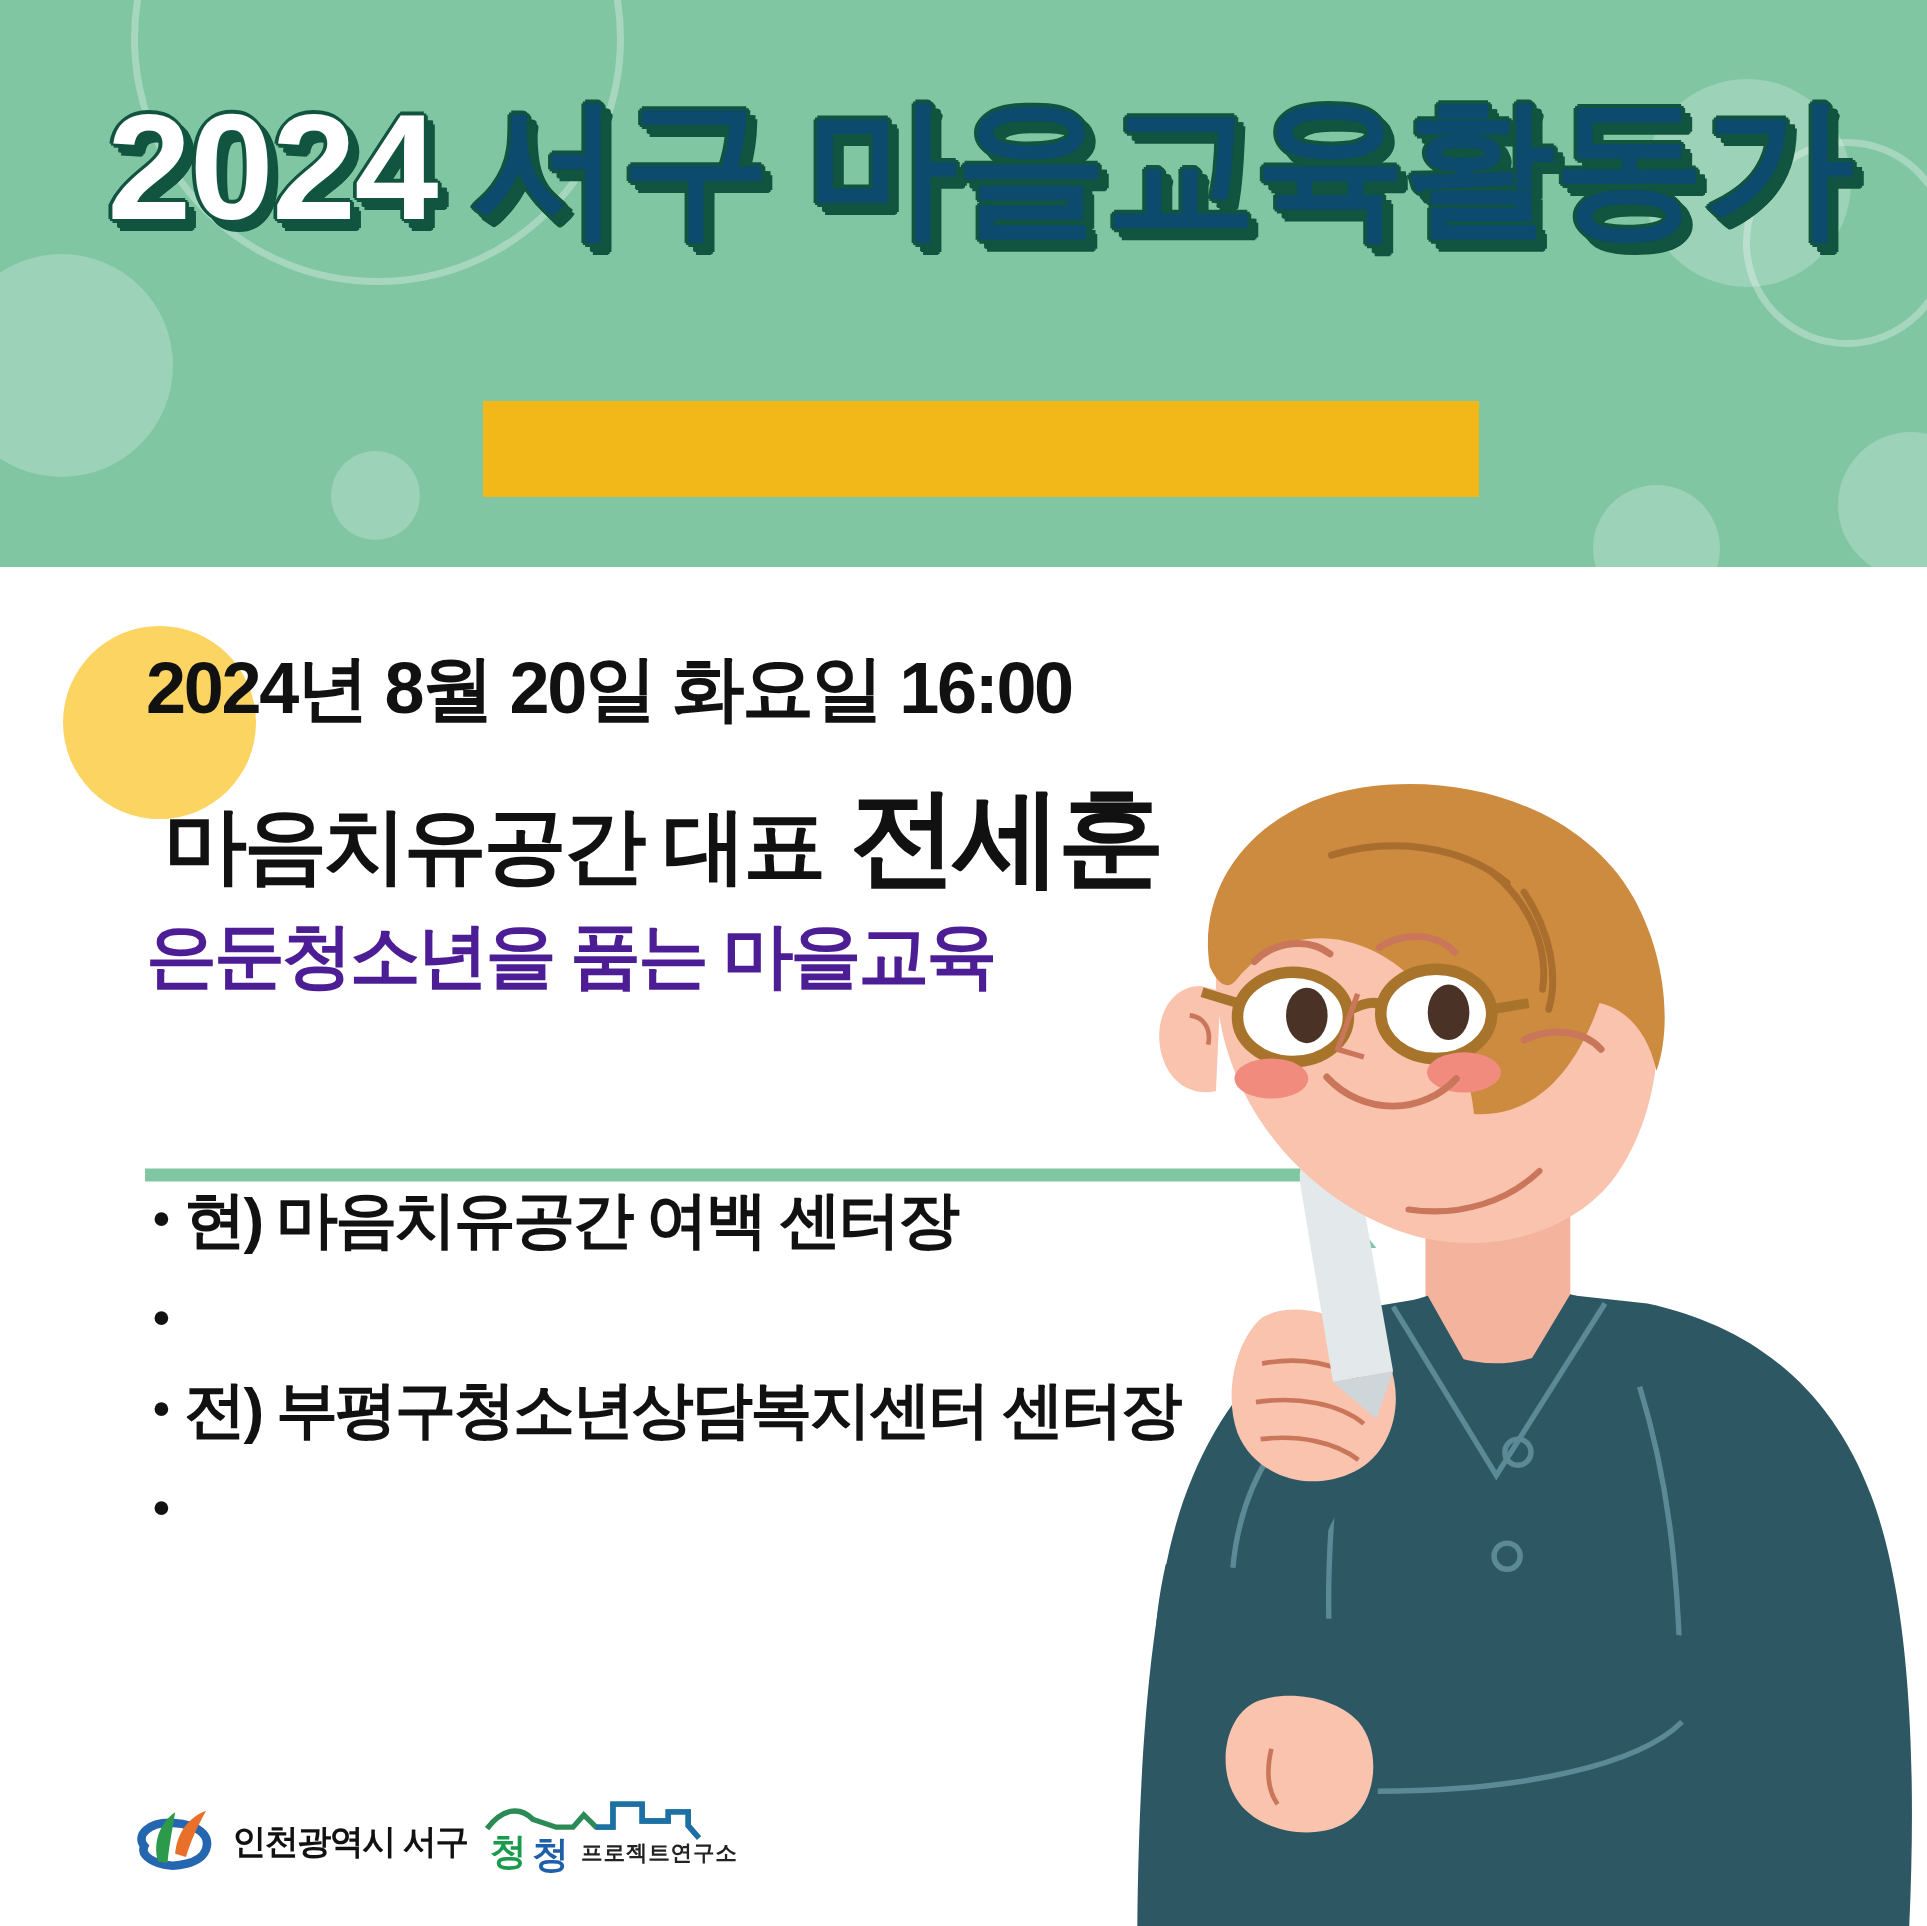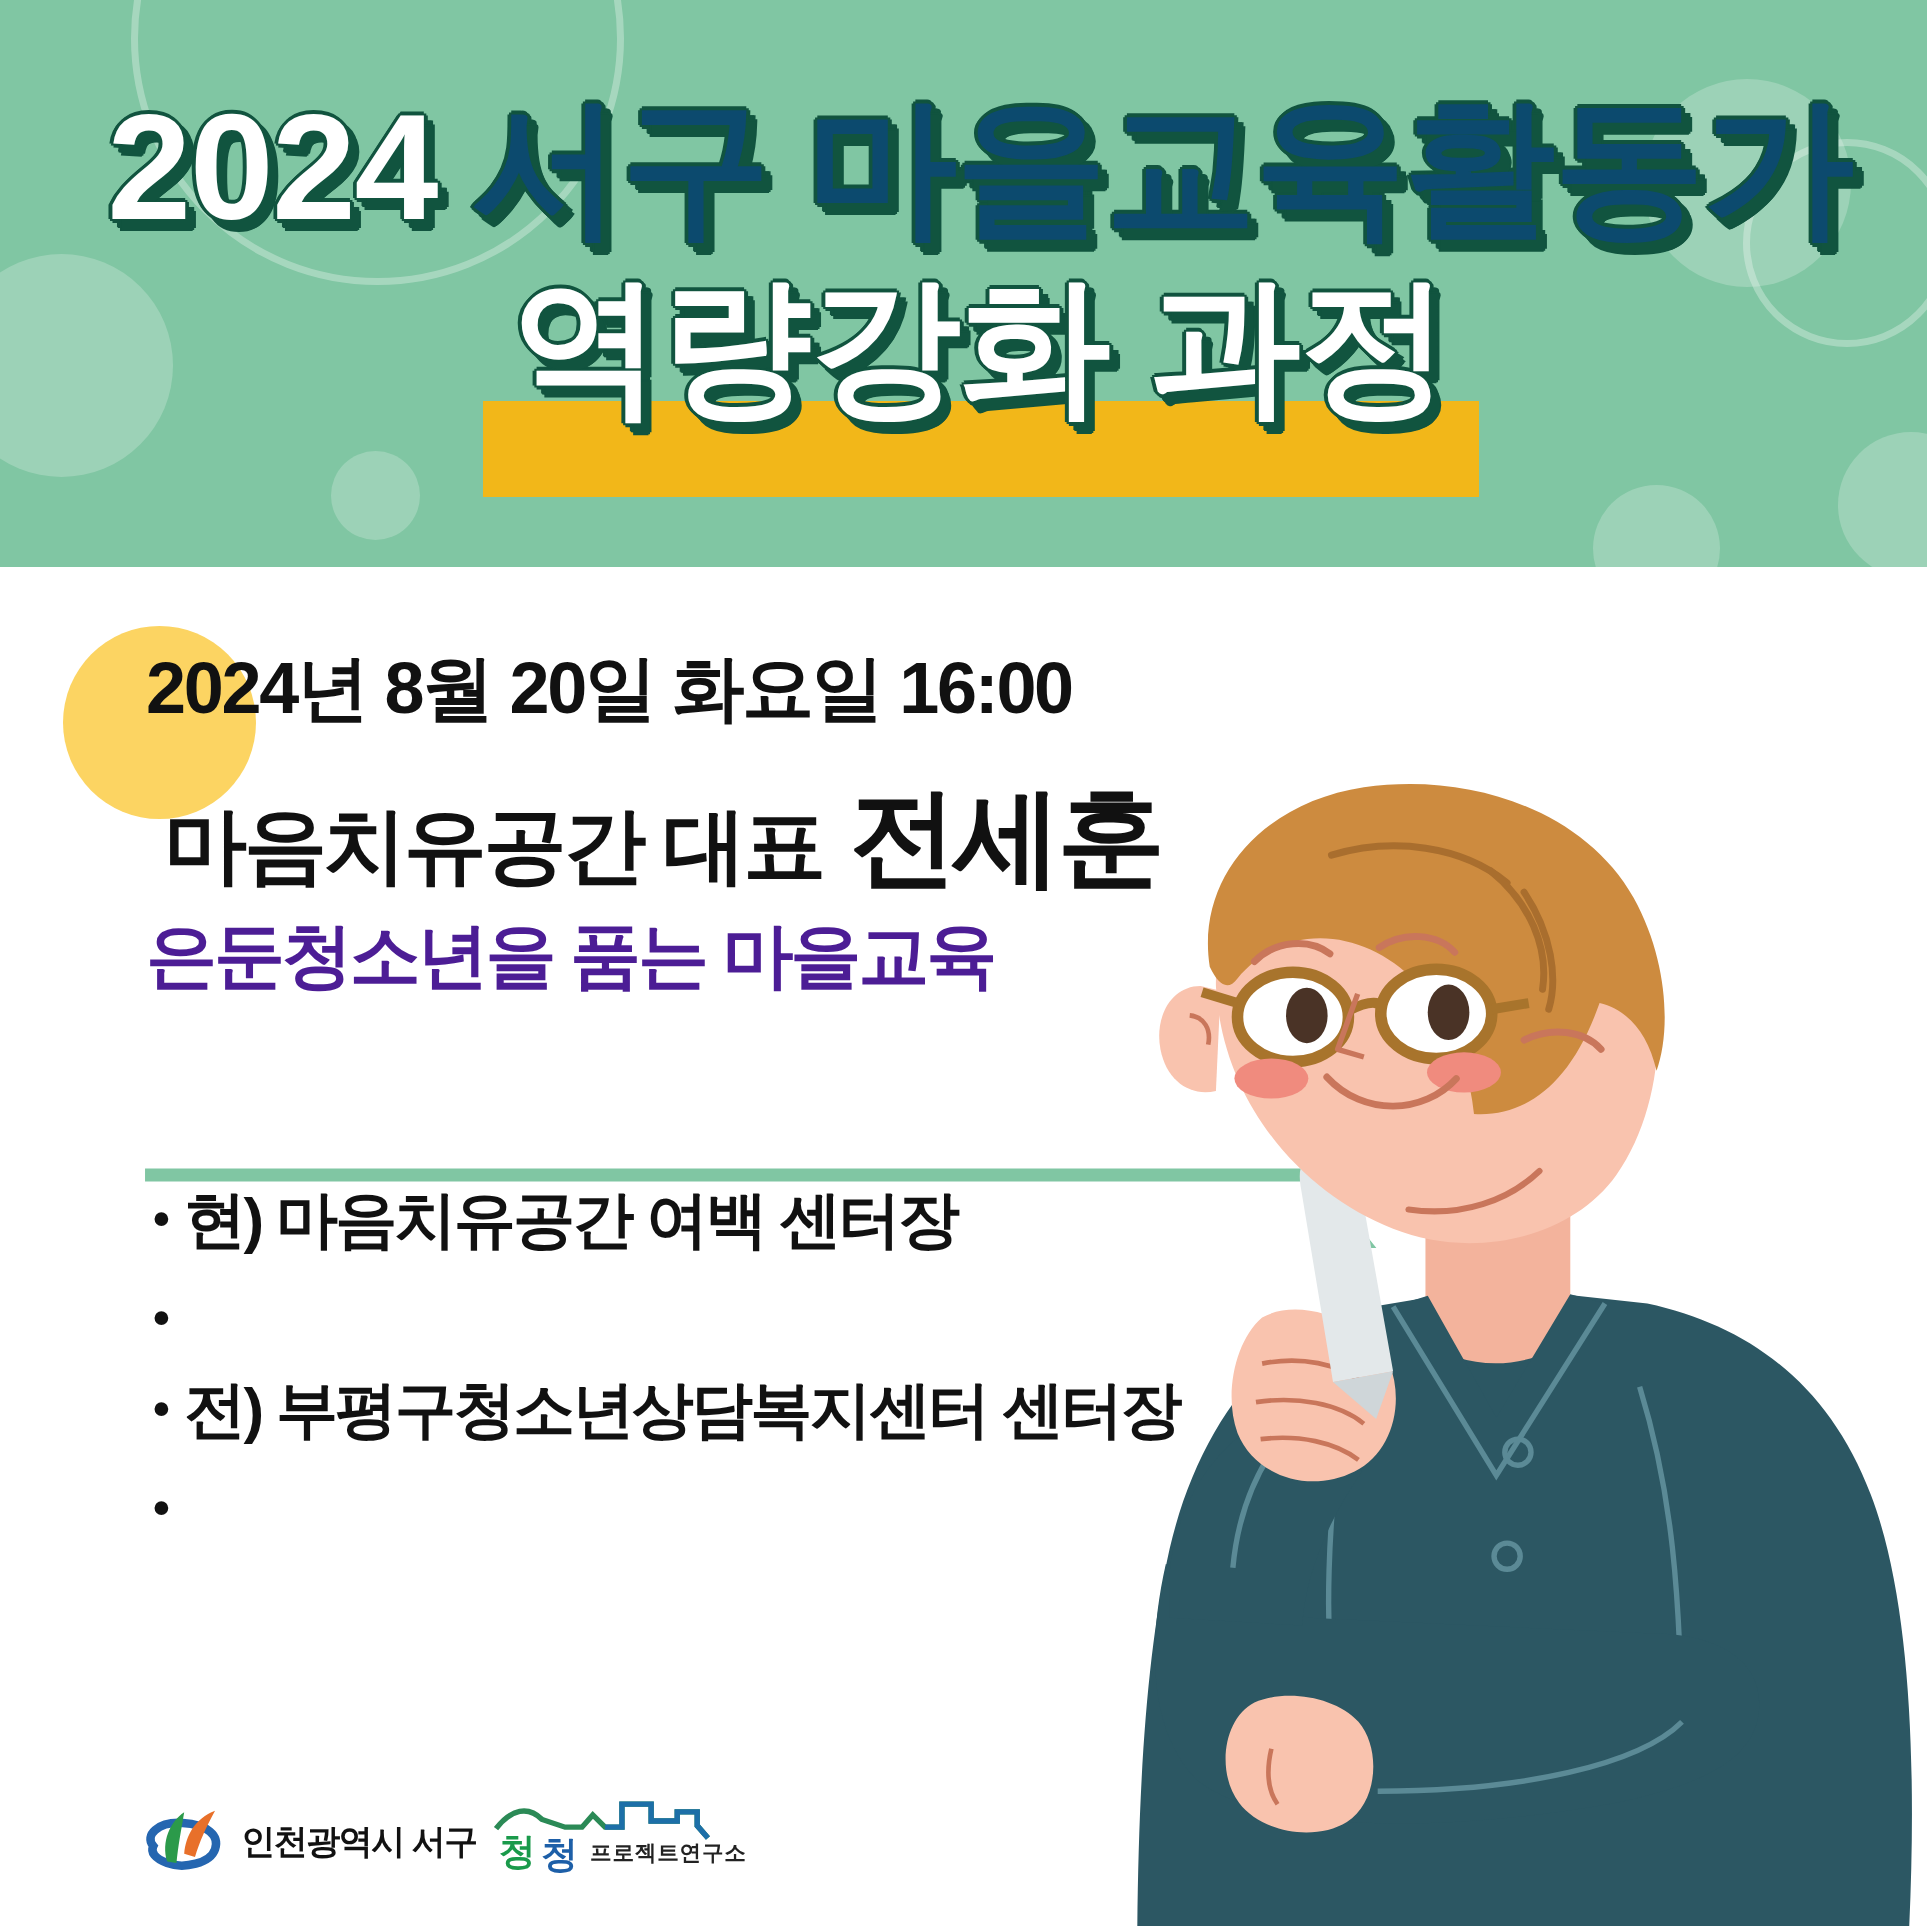--- a/index.html
+++ b/index.html
@@ -88,21 +88,21 @@
   }
   .bullet .btxt {
     -webkit-text-stroke:10.8px #ffffff;
     paint-order:stroke fill;
   }
 
   
   #person { position:absolute; left:1031px; top:755px; width:896px; height:1171px; z-index:2; }
 
   
-  #logos { position:absolute; left:144px; top:1792px; width:693px; height:116px; z-index:6; }
+  #logos { position:absolute; left:135px; top:1792px; width:693px; height:116px; z-index:6; }
   #logo1 { position:absolute; left:0; top:14px; display:flex; align-items:center; }
   #logo1 .l1txt {
     font-size:34px; font-weight:bold; color:#111111;
     letter-spacing:-1.5px; margin-left:12.3px; white-space:nowrap;
   }
   #logo2 { position:absolute; left:347px; top:6.2px; width:331px; height:92px; }
   #logo2 .l2a {
     position:absolute; left:7.7px; top:29px;
     font-size:37px; font-weight:bold; color:#1a9a4b;
     letter-spacing:-2.3px; white-space:nowrap;
@@ -129,23 +129,20 @@
   <div class="deco deco-fill" style="left:1643px; top:79px; width:208px; height:208px;"></div>
   <div class="deco deco-ring" style="left:1743px; top:139px; width:208px; height:208px;"></div>
   <div class="deco deco-fill" style="left:1593px; top:485px; width:127px; height:127px;"></div>
   <div class="deco deco-fill" style="left:1838px; top:432px; width:146px; height:146px;"></div>
 
   <div id="hl-box"></div>
 
   <div id="title-block">
     <div class="tline" id="tline1">
       <span class="tw">2024</span><span style="display:inline-block;width:34px;"></span><span class="ty">서구 마을교육활동가</span>
-    </div>
-    <div class="tline" id="tline2">
-      <span class="tw">역량강화 과정</span>
     </div>
   </div>
 </div>
 
 <div id="yellow-dot"></div>
 
 <div id="date-line">2024년 8월 20일 화요일 16:00</div>
 
 <div id="name-line">
   <span>마음치유공간 대표</span><span style="display:inline-block;width:26px;"></span><span class="big">전세훈</span>

